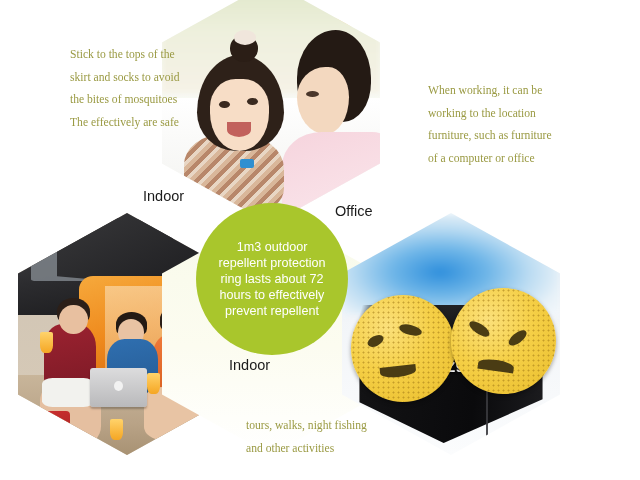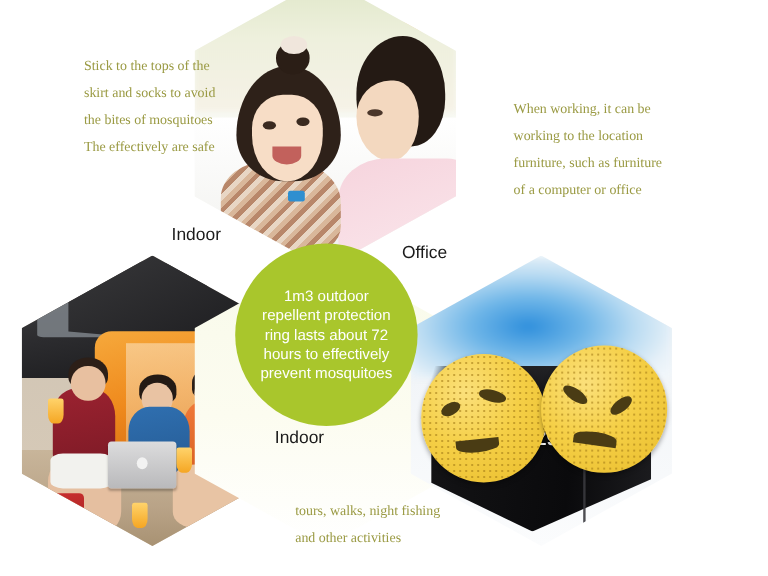--- a/index.html
+++ b/index.html
@@ -253,21 +253,21 @@
       </div>
     </div>
   </div>
 
   <div id="center-circle">
     <div>
       <span>1m3 outdoor</span>
       <span>repellent protection</span>
       <span>ring lasts about 72</span>
       <span>hours to effectively</span>
-      <span>prevent mosquitoes</span>
+      <span>prevent repellent</span>
     </div>
   </div>
 
   <div class="cat-label" id="label-indoor">Indoor</div>
   <div class="cat-label" id="label-office">Office</div>
   <div class="cat-label" id="label-outdoor">Indoor</div>
 
   <div class="note" id="note-tl">
     <span>Stick to the tops of the</span>
     <span>skirt and socks to avoid</span>

